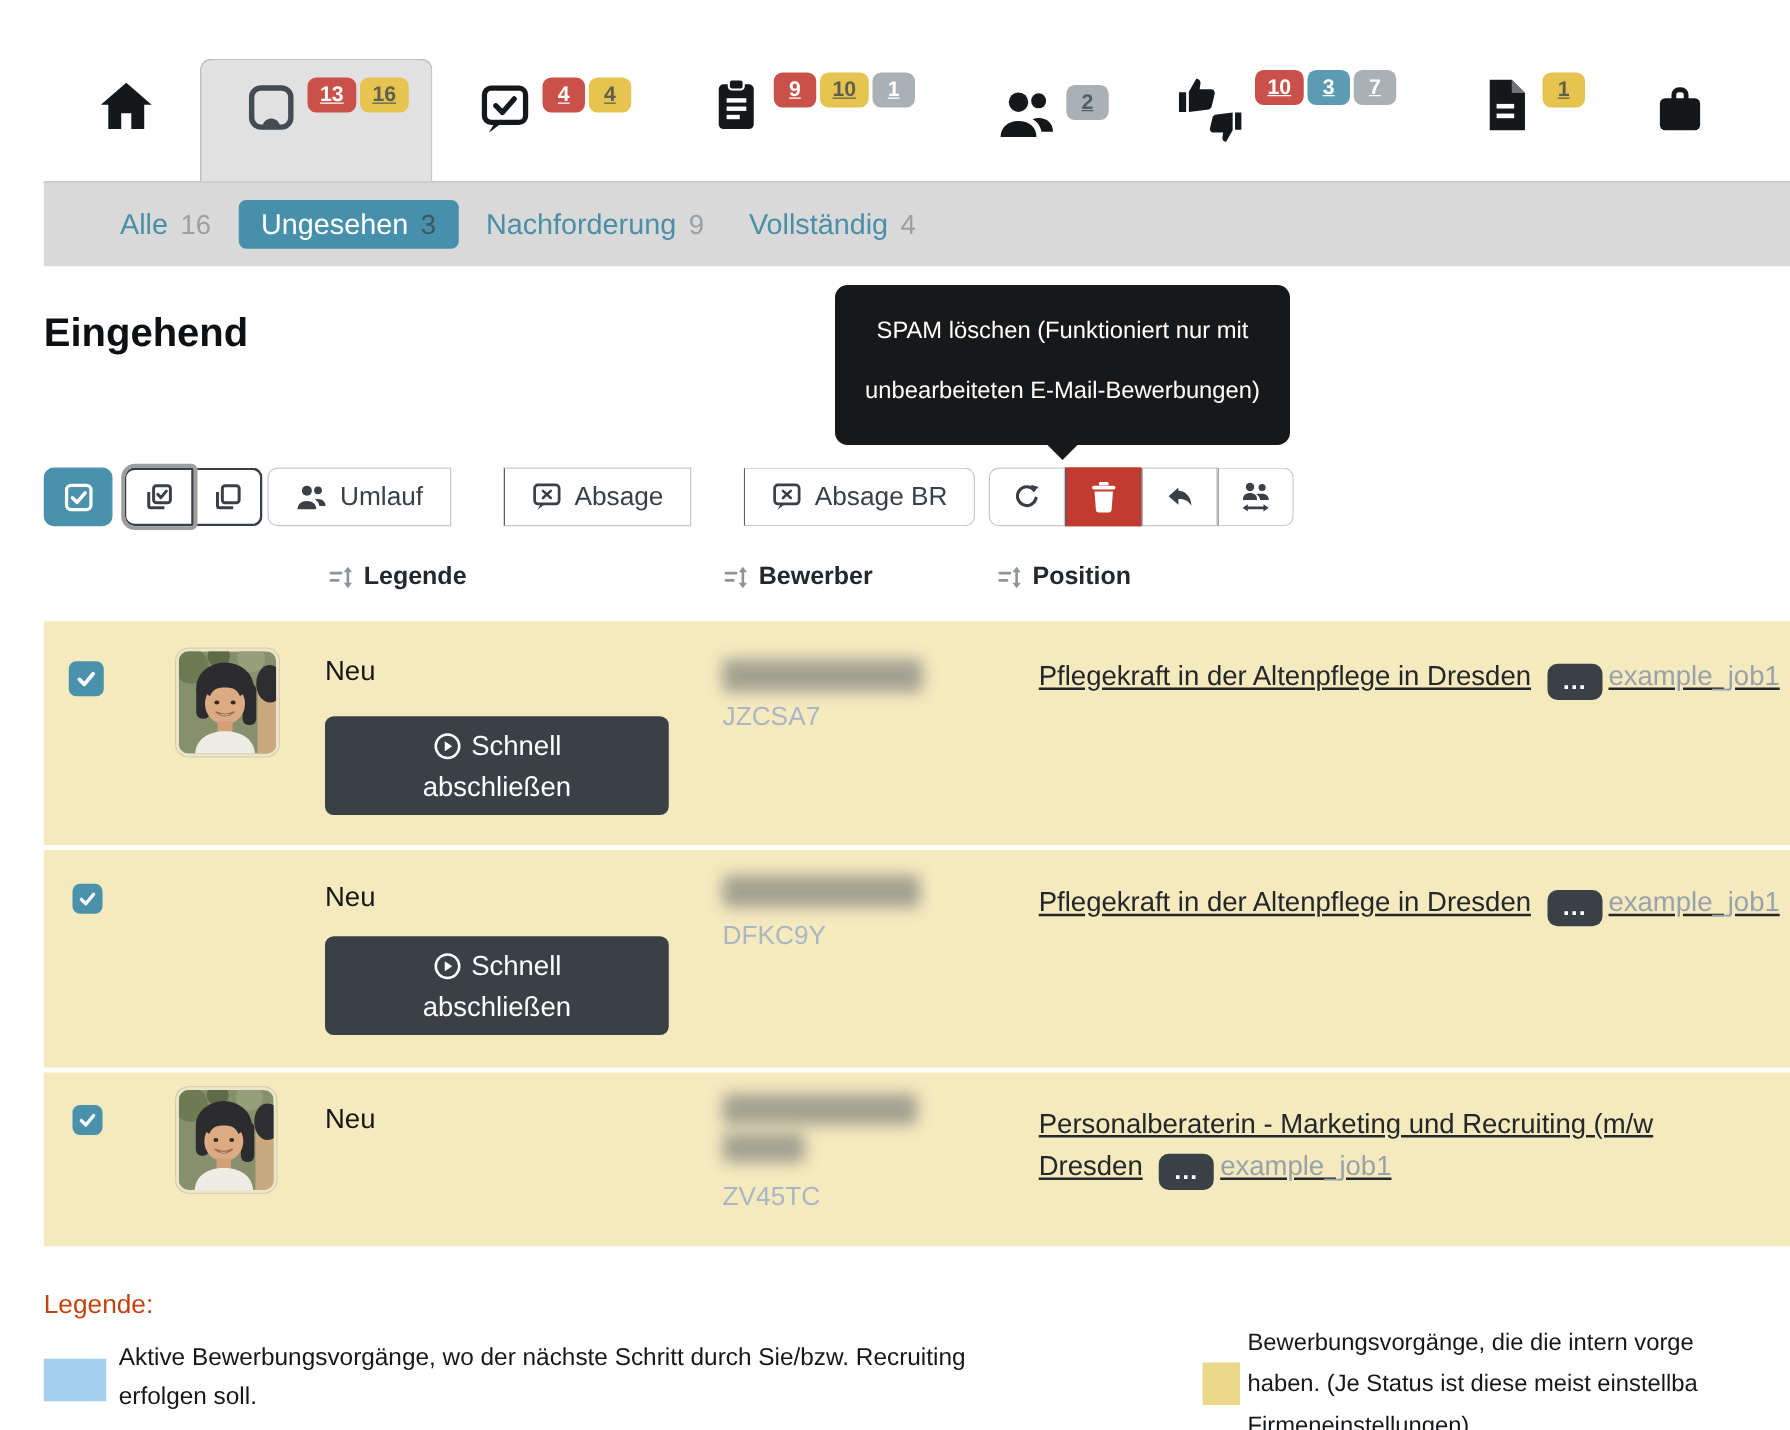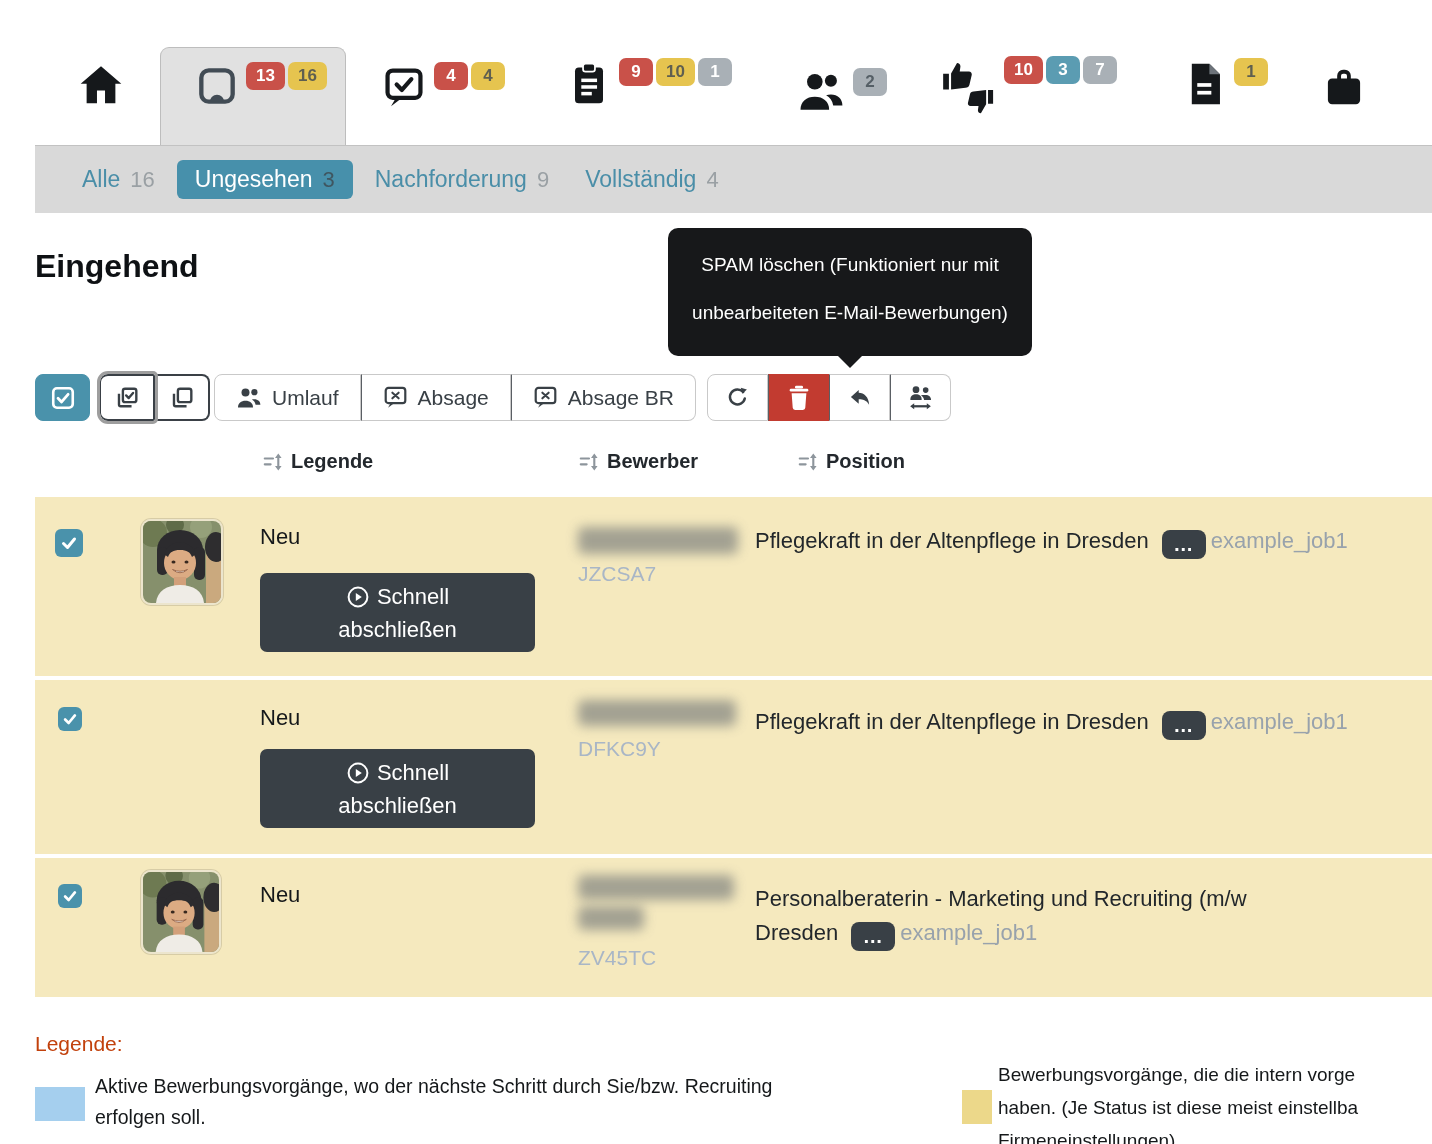--- a/index.html
+++ b/index.html
@@ -5,35 +5,35 @@
   html,body{margin:0;padding:0;background:#fff;}
   .screen{position:relative;width:1432px;height:1144px;background:#fff;overflow:hidden;
           font-family:"Liberation Sans","DejaVu Sans",sans-serif;color:#1d2125;}
   svg{display:block;}
 
   
   .topnav{position:absolute;left:0;top:0;width:1432px;height:145px;background:#fff;}
   .nav-item{position:absolute;display:flex;align-items:flex-start;cursor:pointer;}
   .nav-badges{display:flex;gap:3px;margin-left:9px;margin-top:-4px;}
   .badge{display:inline-block;min-width:14px;padding:3px 10px;border-radius:7px;
-         font-size:17px;font-weight:700;text-align:center;line-height:22px;}
+         font-size:17px;font-weight:700;text-align:center;line-height:22px;text-decoration:underline;}
   .badge[data-color="red"]{background:#c95149;color:#fff;}
   .badge[data-color="yellow"]{background:#e6c44f;color:#5f5f50;}
   .badge[data-color="gray"]{background:#a9b0b6;color:#555f66;}
   .badge[data-color="gray-light"]{background:#a9b0b6;color:#fff;}
   .badge[data-color="teal"]{background:#5b9cb2;color:#fff;}
   .nav-tab-selected{position:absolute;left:160px;top:47px;width:186px;height:98px;
       background:#e1e1e1;border:1px solid #bdbdbd;border-bottom:none;
       border-radius:9px 9px 0 0;box-sizing:border-box;z-index:2;cursor:pointer;}
   .nav-tab-selected .inner{display:flex;align-items:flex-start;padding:18px 0 0 36px;}
 
   
   .subnav{position:absolute;left:35px;top:145px;width:1397px;height:68px;background:#d9d9d9;
           border-top:1px solid #c2c2c2;box-sizing:border-box;z-index:1;
-          display:flex;align-items:center;padding-left:33px;}
+          display:flex;align-items:center;padding-left:47px;}
   .subtab{display:flex;align-items:center;font-size:23px;color:#4a8ea8;cursor:pointer;
           padding:6px 14px;border-radius:6px;white-space:nowrap;}
   .subtab .count{color:#9aa0a4;margin-left:10px;font-size:22px;}
   .subtab.active{background:#4790ab;color:#fff;padding:6px 18px;}
   .subtab.active .count{color:#3f5660;}
   .subtab+.subtab{margin-left:8px;}
 
   
   .page-title{position:absolute;left:35px;top:248px;font-size:32px;font-weight:700;color:#0e1114;}
   .page-subtitle{position:absolute;left:35px;top:312px;font-size:24px;font-weight:400;color:#0e1114;}
@@ -53,21 +53,21 @@
           font-size:21px;white-space:nowrap;}
   .tb-solo{width:55px;border-radius:8px;background:#4a92ab;border-color:#4a92ab;}
   .tb-group{display:flex;border-radius:9px;overflow:visible;}
   .tb-group .tb-btn{border-radius:0;border-left-width:0;}
   .tb-group .tb-btn:first-child{border-radius:8px 0 0 8px;border-left-width:1px;}
   .tb-group .tb-btn:last-child{border-radius:0 8px 8px 0;}
   .grp-sel{margin-left:10px;border:none;}
   .grp-sel .tb-btn{width:55px;border:2px solid #3a4046;}
   .grp-sel .tb-btn:first-child{outline:3px solid #9e9e9e;z-index:1;border-radius:8px 2px 2px 8px;}
   .grp-sel .tb-btn:last-child{border-left:none;border-radius:2px 8px 8px 2px;}
-  .grp-actions{margin-left:4px;}
+  .grp-actions{margin-left:4px;gap:42px;}
   .grp-actions .tb-btn{padding:0 21px;}
   .grp-actions .tb-btn+.tb-btn{border-left:1px solid #5a5f64;}
   .grp-icons{margin-left:11px;}
   .grp-icons .tb-btn{width:61px;}
   .grp-icons .tb-btn+.tb-btn{border-left:1px solid #5a5f64;}
   .tb-danger{background:#c23b30;border-color:#c23b30;}
   .tb-label{margin-left:10px;}
 
   
   .thead{position:absolute;top:450px;left:0;width:1432px;height:30px;}
@@ -85,21 +85,21 @@
           border-radius:10px;overflow:hidden;box-shadow:0 0 0 1px rgba(0,0,0,.12);}
   .status-neu{position:absolute;left:225px;font-size:22px;color:#15181a;}
   .qa-btn{position:absolute;left:225px;width:275px;height:79px;background:#394046;border:none;
           border-radius:7px;color:#fff;font-size:22px;line-height:33px;text-align:center;
           padding:6px 34px;box-sizing:border-box;cursor:pointer;
           font-family:"Liberation Sans","DejaVu Sans",sans-serif;}
   .qa-btn svg{display:inline-block;vertical-align:-5px;margin-right:7px;}
   .name-blur{position:absolute;left:543px;background:#8e8f87;border-radius:5px;
              filter:blur(6px);opacity:.8;}
   .appl-code{position:absolute;left:543px;font-size:21px;color:#a9b6c6;}
-  .pos{position:absolute;left:720px;font-size:22px;color:#22272b;line-height:34px;white-space:nowrap;}
+  .pos{position:absolute;left:796px;font-size:22px;color:#22272b;line-height:34px;white-space:nowrap;text-decoration:underline;}
   .dots-badge{display:inline-block;min-width:30px;background:#394046;color:#fff;border-radius:8px;
               text-align:center;font-size:20px;font-weight:700;line-height:28px;height:29px;
               padding:0 7px;margin:0 5px 0 13px;vertical-align:-3px;letter-spacing:1px;cursor:pointer;}
   .job-link{color:#98a2ac;cursor:pointer;}
 
   
   .legend-title{position:absolute;left:35px;top:1032px;font-size:21px;color:#c2410c;}
   .legend-swatch{position:absolute;cursor:default;}
   .legend-swatch[data-color="blue"]{background:#a5cfee;}
   .legend-swatch[data-color="yellow"]{background:#ecd88a;}

